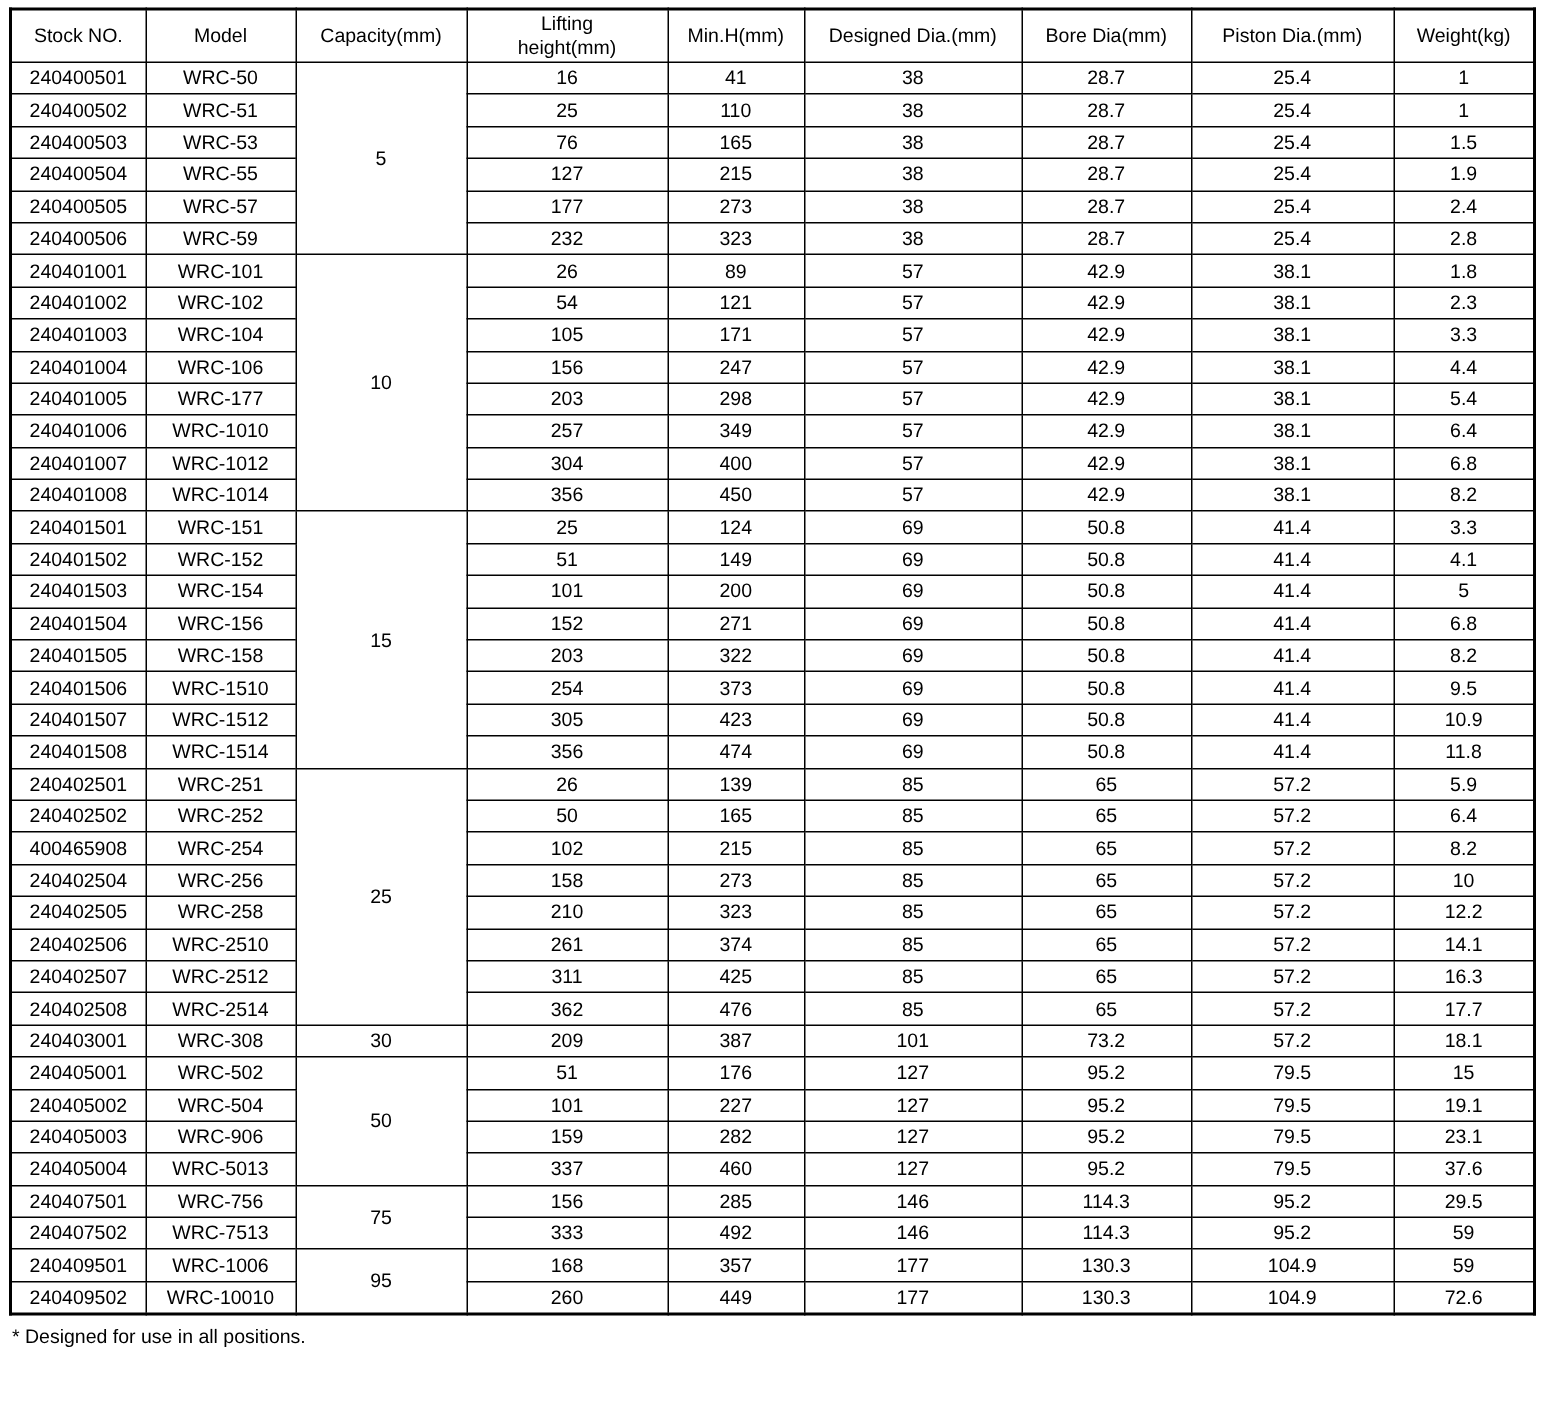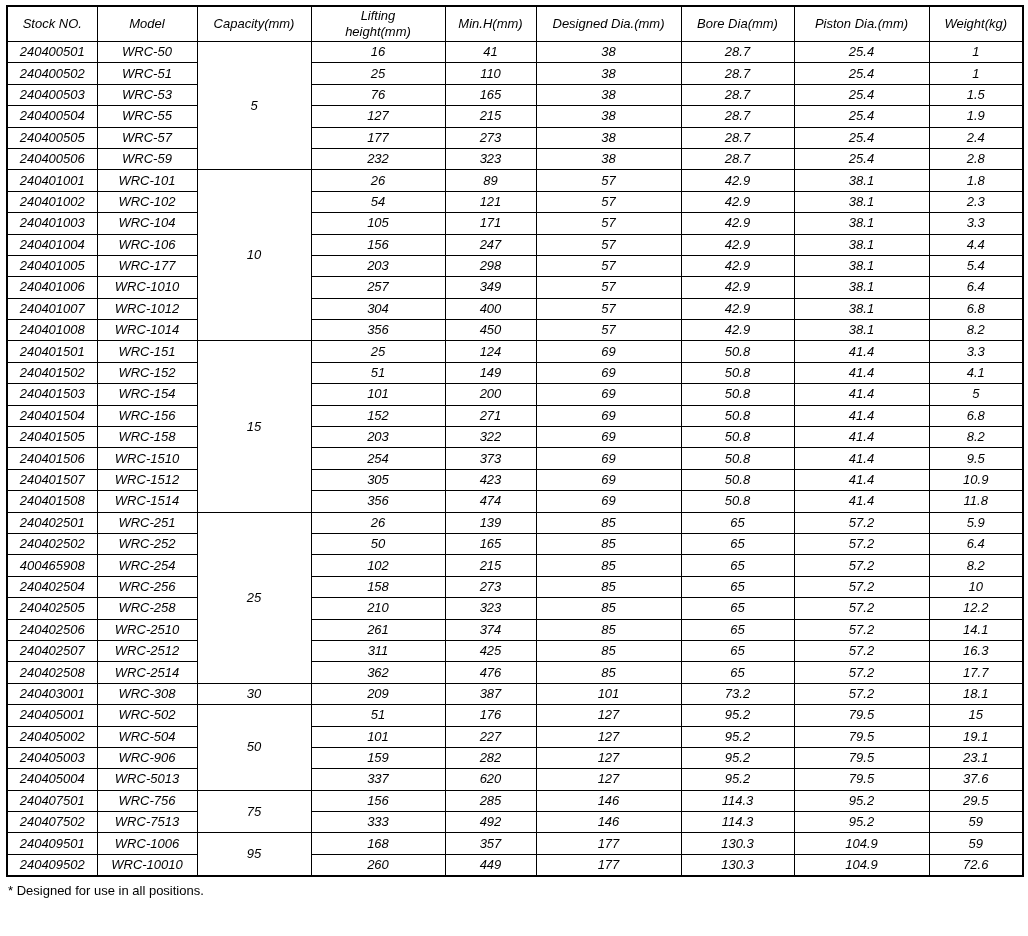--- a/index.html
+++ b/index.html
@@ -15,21 +15,20 @@
     overflow: hidden;
   }
   .wrap {
     padding: 5px 0 0 6px;
   }
   table.spec {
     border-collapse: collapse;
     table-layout: fixed;
     width: 1016px;
     border: 2px solid #000000;
-    font-style: italic;
   }
   table.spec th,
   table.spec td {
     border: 1px solid #000000;
     text-align: center;
     vertical-align: middle;
     font-size: 13px;
     padding: 0;
     overflow: hidden;
   }
@@ -428,21 +427,21 @@
           <td>282</td>
           <td>127</td>
           <td>95.2</td>
           <td>79.5</td>
           <td>23.1</td>
         </tr>
         <tr>
           <td>240405004</td>
           <td>WRC-5013</td>
           <td>337</td>
-          <td>620</td>
+          <td>460</td>
           <td>127</td>
           <td>95.2</td>
           <td>79.5</td>
           <td>37.6</td>
         </tr>
         <tr>
           <td>240407501</td>
           <td>WRC-756</td>
           <td rowspan="2">75</td>
           <td>156</td>

